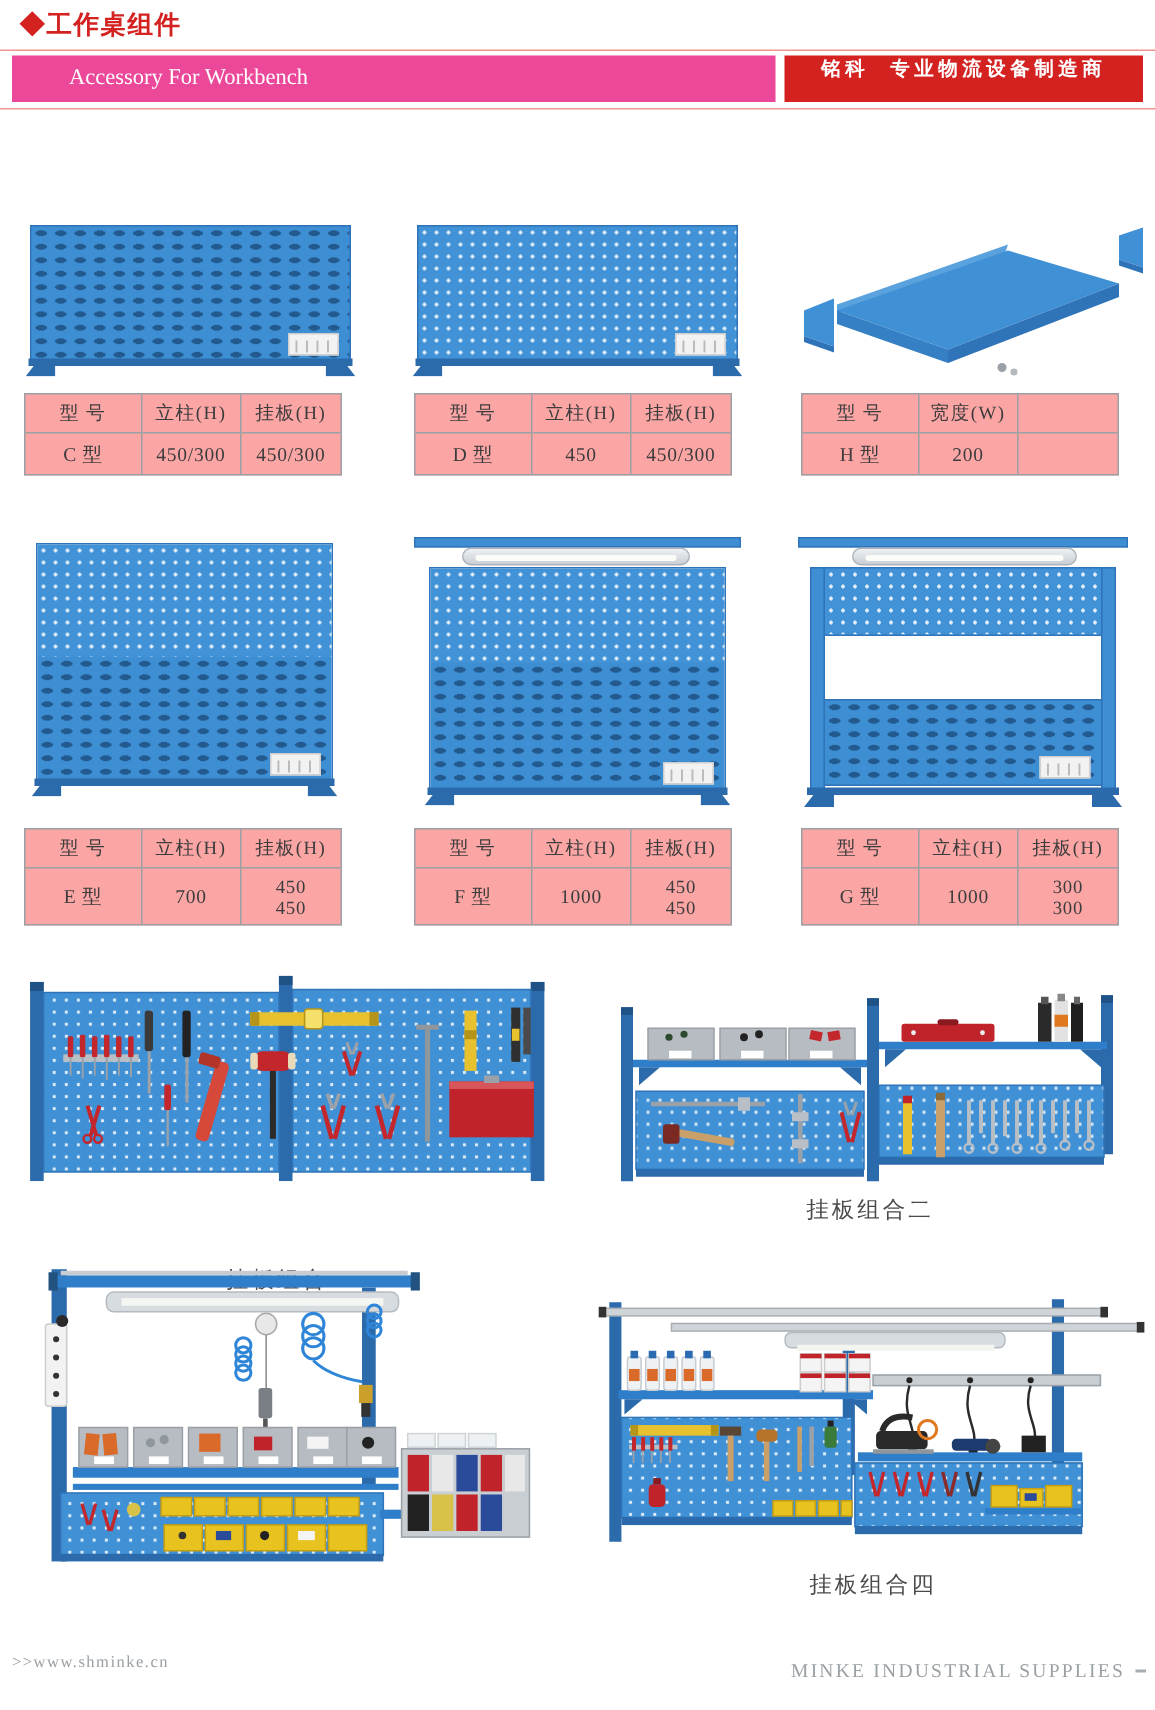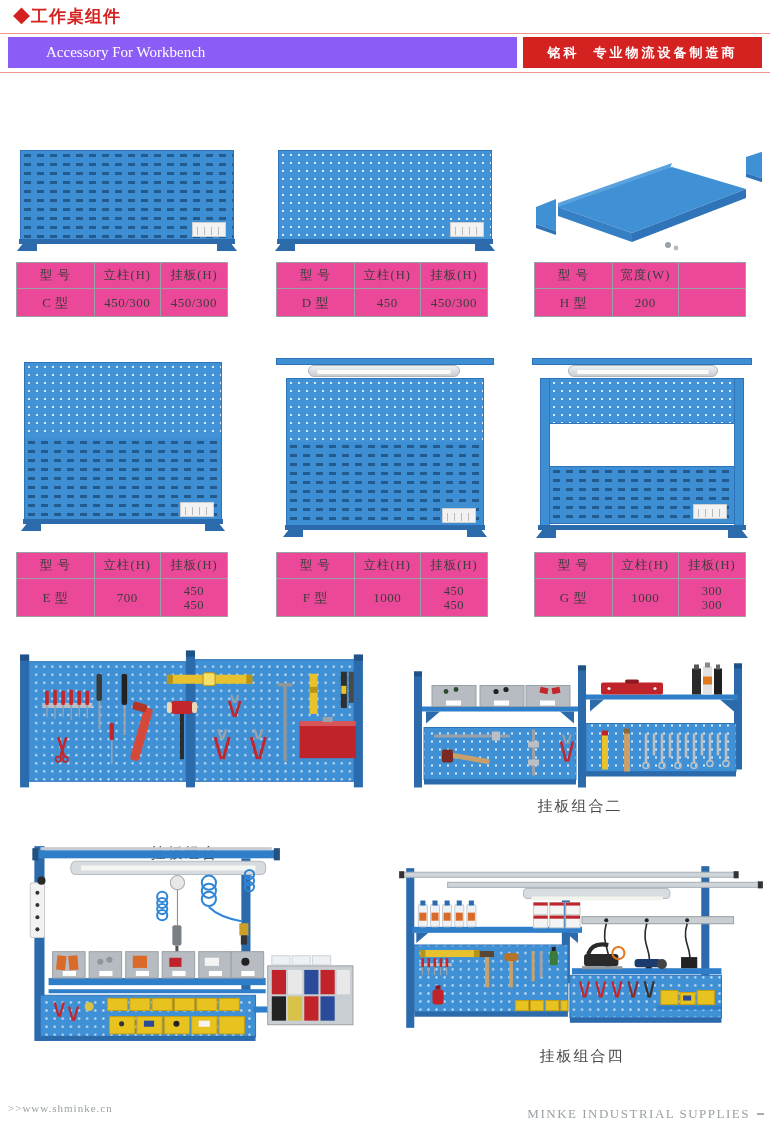--- a/index.html
+++ b/index.html
@@ -2,24 +2,24 @@
 <html><head>
 <meta charset="utf-8">
 <style>
   *{box-sizing:border-box;margin:0;padding:0}
   html,body{background:#fff}
   .page{position:relative;width:770px;height:1140px;background:#fff;overflow:hidden;
         font-family:Liberation Serif, serif}
   .abs{position:absolute}
   .page-title{left:13px;top:5px;font-size:17px;font-weight:bold;color:#d42221;letter-spacing:1px}
   .hairline{left:0;right:0;height:1px;background:#ef9490}
-  .graybar{left:8px;top:37px;width:509px;height:31px;background:#8b5cf6;color:#fff;
+  .graybar{left:8px;top:37px;width:509px;height:31px;background:#ec4899;color:#fff;
            font-size:15px;line-height:31px;padding-left:38px}
   .redbar{left:523px;top:37px;width:239px;height:31px;background:#d42221;color:#fff;
-          display:flex;align-items:center;justify-content:center;gap:14px}
+          display:flex;align-items:flex-start;justify-content:center;gap:14px}
   .redbar span{font-size:13px;letter-spacing:3px;font-weight:bold}
   
   .fig{position:absolute}
   .panel{position:absolute;border:1px solid #2f74b8}
   .peg{background-color:#4192d6;background-image:radial-gradient(1.2px at 4px 4px,#e0edf9 99%,transparent);background-size:8px 8px}
   .louvre{background-color:#3e8ed4;background-image:radial-gradient(4px 1.8px at 6.5px 4.5px,rgba(14,52,92,.58) 98%,transparent);background-size:13px 9px}
   .pp{position:absolute;left:0;right:0;top:0;height:47%}
   .lp{position:absolute;left:0;right:0;bottom:0;height:53%}
   .base{position:absolute;left:-2px;right:-2px;bottom:-1px;height:5px;background:#2b6aab}
   .foot{position:absolute;bottom:-8px;width:20px;height:9px;background:#2b6aab}
@@ -28,21 +28,21 @@
   .plabel{position:absolute;right:7px;bottom:6px;width:34px;height:15px;background:#f2f2f2;border:1px solid #cfcfcf;
           background-image:linear-gradient(90deg,#b9b9b9 1px,transparent 1px);background-size:7px 60%;
           background-repeat:repeat-x;background-position:4px 4px}
   .canopy{position:absolute;height:7px;background:#3e8ed4;border:1px solid #2f74b8}
   .lightbar{position:absolute;height:12px;background:linear-gradient(#eef1f4,#c9cfd4);
             border:1px solid #aeb4ba;border-radius:6px}
   .lightbar::after{content:"";position:absolute;left:8px;right:8px;top:4px;height:4px;background:#fbfcf8;border-radius:2px}
   .gpost{position:absolute;top:0;bottom:0;width:10px;background:#3e8ed4;border:1px solid #2f74b8}
   
   .spec{position:absolute;width:212px;display:grid;grid-template-columns:37% 31.5% 31.5%;
-        grid-template-rows:26px 27px;border:1px solid #9aa0a4;background:#ec4899;color:#3c3c3c;text-align:center}
+        grid-template-rows:26px 27px;border:1px solid #9aa0a4;background:#fca5a5;color:#3c3c3c;text-align:center}
   .spec.tall{grid-template-rows:26px 37px}
   .spec>div{border-right:1px solid #9aa0a4;border-bottom:1px solid #9aa0a4;
             display:flex;align-items:center;justify-content:center;font-size:12.5px;letter-spacing:1px}
   .spec>div:nth-child(3n){border-right:none}
   .spec>div:nth-child(n+4){border-bottom:none}
   .spec .val{font-size:13px;letter-spacing:.5px}
   .spec.tall .val3{white-space:pre-line;line-height:1.12;font-size:12.5px}
   
   .caption{position:absolute;text-align:center;font-size:15px;color:#4a4a4a;letter-spacing:2px}
   .foot-site{left:8px;top:1102px;font-size:11px;color:#9aa0a4;letter-spacing:1px}

